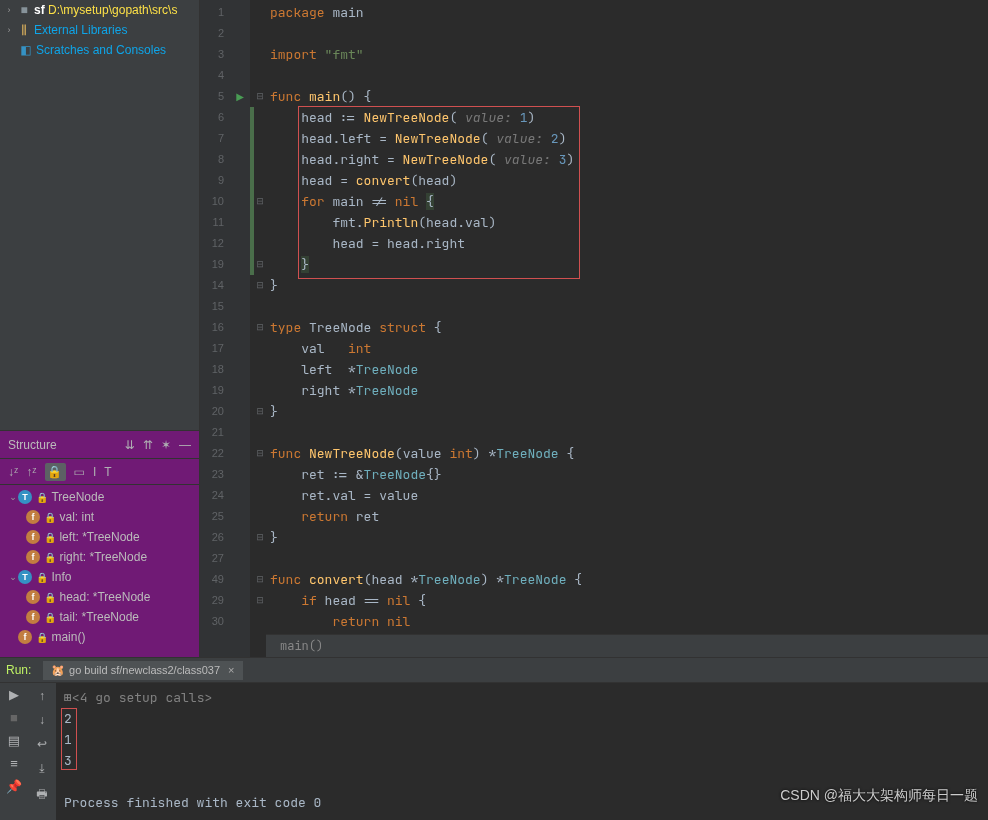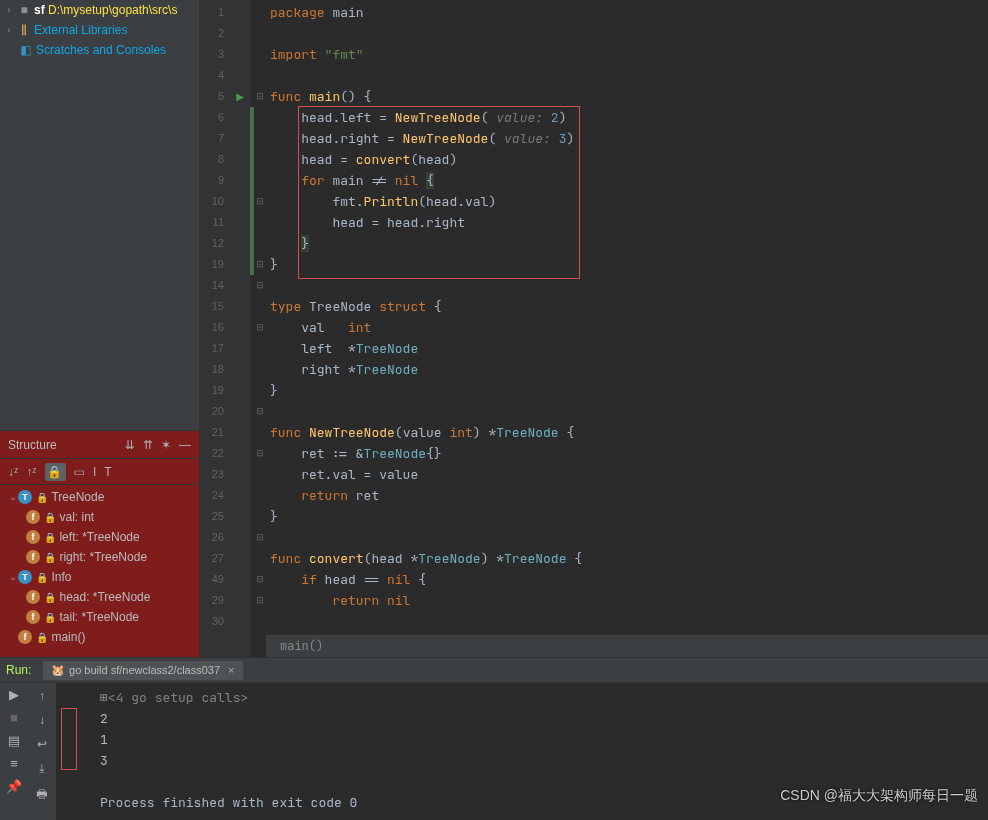--- a/index.html
+++ b/index.html
@@ -31,21 +31,21 @@
 .folder-icon { color: #87939a; }
 .sf-label { color: #fff; font-weight: bold; }
 .path-grey { color: #fde047; }
 .lib-icon { color: #e8ba5f; }
 .scratch-icon { color: #3592c4; }
 
 .structure-panel {
   position: absolute;
   left: 0; top: 430px;
   width: 200px; height: 227px;
-  background: #7f1d1d;
+  background: #701a75;
   border-top: 1px solid #323232;
   border-right: 1px solid #323232;
 }
 .structure-header {
   display: flex; align-items: center; justify-content: space-between;
   padding: 4px 8px; height: 28px;
   border-bottom: 1px solid #323232;
 }
 .structure-title { color: #bbb; }
 .structure-tools { display: flex; gap: 8px; align-items: center; }
@@ -193,21 +193,21 @@
   gap: 10px;
 }
 .run-toolbar-left2 span { color: #afb1b3; cursor: pointer; font-size: 12px; }
 .run-console {
   flex: 1;
   font-family: "JetBrains Mono", Consolas, monospace;
   font-size: 13px;
   padding: 4px 8px;
   position: relative;
 }
-.console-line { height: 21px; line-height: 21px; color: #a9b7c6; margin-left: 36px; }
+.console-line { height: 21px; line-height: 21px; color: #a9b7c6; }
 .console-grey { color: #808080; }
 .output-box {
   position: absolute;
   left: 5px; top: 25px;
   width: 16px; height: 62px;
   border: 1px solid #d05050;
   pointer-events: none;
 }
 .watermark {
   position: absolute;
@@ -388,20 +388,21 @@
     <div class="fold-line">⊟</div>
       <div class="fold-line">⊟</div>
       <div class="fold-line"></div>
   </div>
   <div class="code-area">
 <div class="code-line"><span class="kw">package </span><span class="ident">main</span></div>
 <div class="code-line"></div>
 <div class="code-line"><span class="kw">import </span><span class="str">"fmt"</span></div>
 <div class="code-line"></div>
 <div class="code-line"><span class="kw">func </span><span class="fn">main</span><span class="ident">() {</span></div>
+<div class="code-line">    <span class="ident">head := </span><span class="fn">NewTreeNode</span><span class="ident">( </span><span class="hint">value: </span><span class="num">1</span><span class="ident">)</span></div>
 <div class="code-line">    <span class="ident">head.left = </span><span class="fn">NewTreeNode</span><span class="ident">( </span><span class="hint">value: </span><span class="num">2</span><span class="ident">)</span></div>
 <div class="code-line">    <span class="ident">head.right = </span><span class="fn">NewTreeNode</span><span class="ident">( </span><span class="hint">value: </span><span class="num">3</span><span class="ident">)</span></div>
 <div class="code-line">    <span class="ident">head = </span><span class="fn">convert</span><span class="ident">(head)</span></div>
 <div class="code-line">    <span class="kw">for </span><span class="ident">main != </span><span class="kw">nil </span><span class="ident" style="background:#344134">{</span></div>
 <div class="code-line">        <span class="ident">fmt.</span><span class="fn">Println</span><span class="ident">(head.val)</span></div>
 <div class="code-line">        <span class="ident">head = head.right</span></div>
 <div class="code-line">    <span class="ident" style="background:#344134">}</span></div>
 <div class="code-line"><span class="ident">}</span></div>
 <div class="code-line"></div>
 <div class="code-line"><span class="kw">type </span><span class="ident">TreeNode </span><span class="kw">struct </span><span class="ident">{</span></div>

